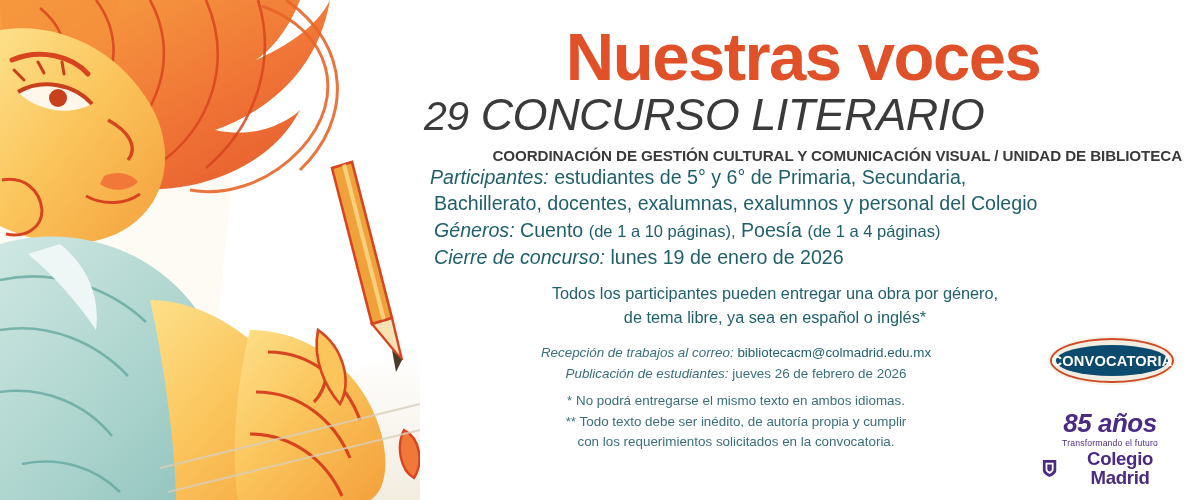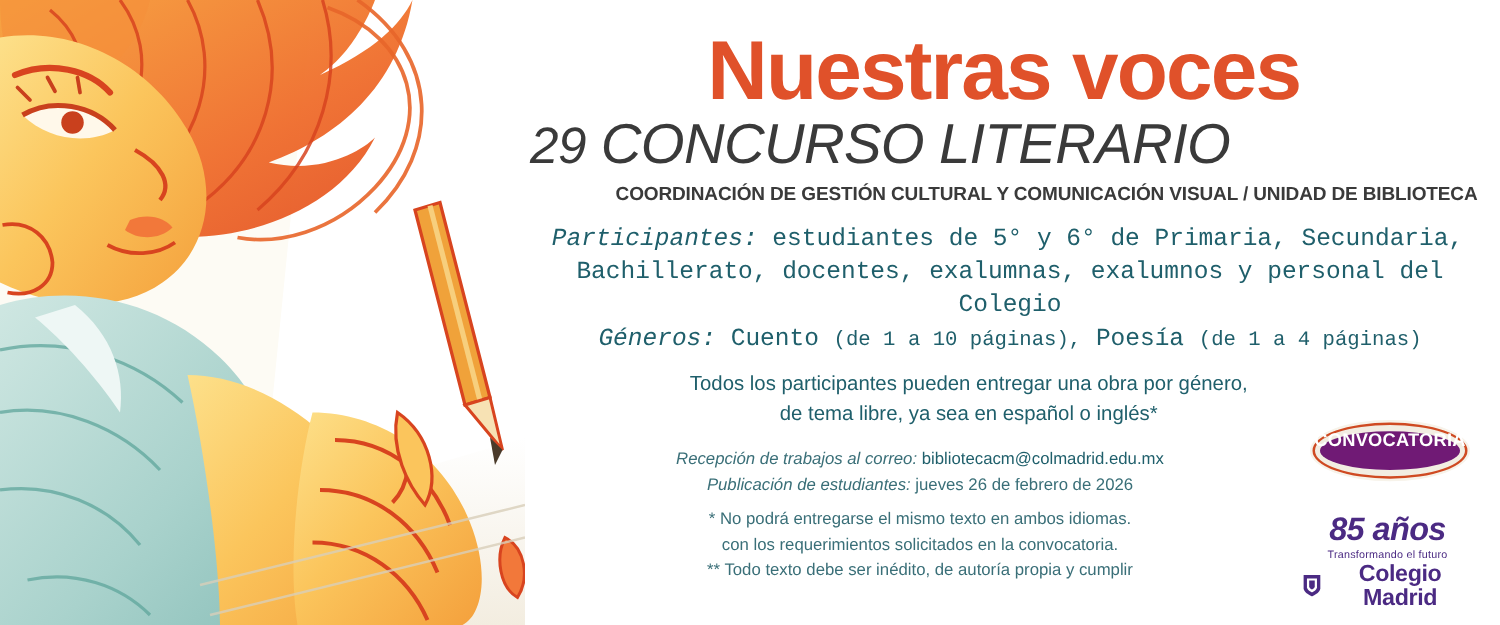--- a/index.html
+++ b/index.html
@@ -60,25 +60,23 @@
     text-align: right;
     font-size: 15.2px;
     font-weight: bold;
     color: #3a3a3a;
     margin-top: 10px;
     margin-left: 14px;
     letter-spacing: -0.1px;
   }
 
   .info {
-    margin-top: 14px;
+    margin-top: 0;
     margin-left: 10px;
-    text-align: center;
     color: #2f6b74;
-    font-family: Liberation Mono, monospace;
   }
   .info .line {
     font-size: 19.6px;
     line-height: 1.36;
     color: #1f5f6b;
   }
   .info .line.l1 { margin-left: 10px; }
   .info .line.l2 { margin-left: 14px; }
   .info .lbl { font-style: italic; }
   .info .small { font-size: 16.5px; }
@@ -114,22 +112,22 @@
     position: absolute; inset: 0;
     border-radius: 50%/50%;
     background: #f2ede2;
     border: 2px solid #cf4a22;
     box-shadow: 0 0 0 2px #f7f3ea;
   }
   .stamp .inner {
     position: absolute;
     left: 6px; top: 7px; right: 6px; bottom: 7px;
     border-radius: 50%/50%;
-    background: #701a75;
-    display: flex; align-items: flex-start; justify-content: center;
+    background: #0c4a6e;
+    display: flex; align-items: center; justify-content: center;
   }
   .stamp .inner span {
     color: #fff;
     font-weight: bold;
     font-size: 14.6px;
     letter-spacing: 0.2px;
   }
 
   
   .logo {
@@ -298,39 +296,43 @@
       <div class="line l2">
         <span>Bachillerato, docentes, exalumnas, exalumnos y personal del Colegio</span>
       </div>
       <div class="line l2">
         <span class="lbl">Géneros:</span>
         <span>Cuento</span>
         <span class="small">(de 1 a 10 páginas),</span>
         <span>Poesía</span>
         <span class="small">(de 1 a 4 páginas)</span>
       </div>
+      <div class="line l2">
+        <span class="lbl">Cierre de concurso:</span>
+        <span>lunes 19 de enero de 2026</span>
+      </div>
     </div>
 
     <div class="note">
       <div>Todos los participantes pueden entregar una obra por género,</div>
       <div>de tema libre, ya sea en español o inglés*</div>
     </div>
 
     <div class="fineprint">
       <div>
         <span class="it">Recepción de trabajos al correo:</span>
         <span class="mail">bibliotecacm@colmadrid.edu.mx</span>
       </div>
       <div>
         <span class="it">Publicación de estudiantes:</span>
         <span>jueves 26 de febrero de 2026</span>
       </div>
       <div class="ast">* No podrá entregarse el mismo texto en ambos idiomas.</div>
+      <div>** Todo texto debe ser inédito, de autoría propia y cumplir</div>
       <div>con los requerimientos solicitados en la convocatoria.</div>
-      <div>** Todo texto debe ser inédito, de autoría propia y cumplir</div>
     </div>
   </div>
 
   <div class="stamp">
     <div class="outer"></div>
     <div class="inner">
       <span>CONVOCATORIA</span>
     </div>
   </div>
 

